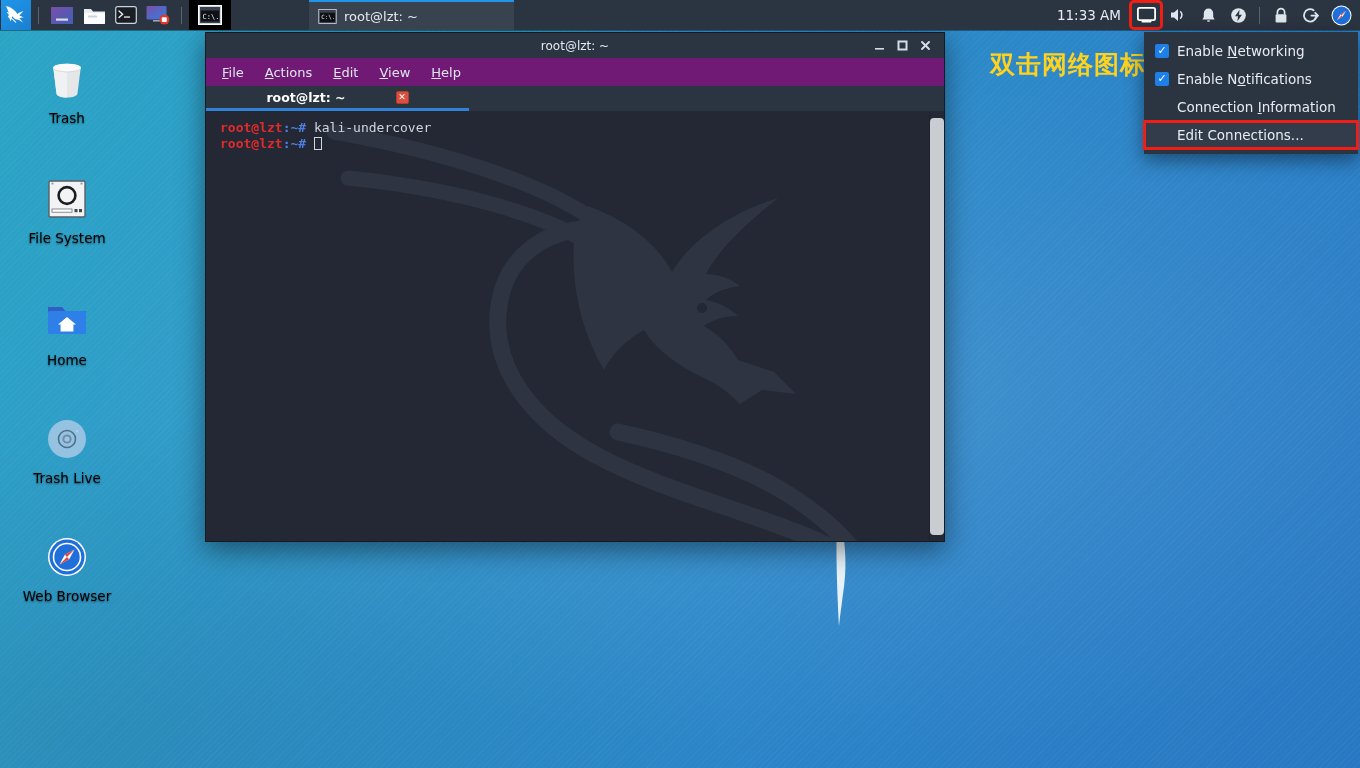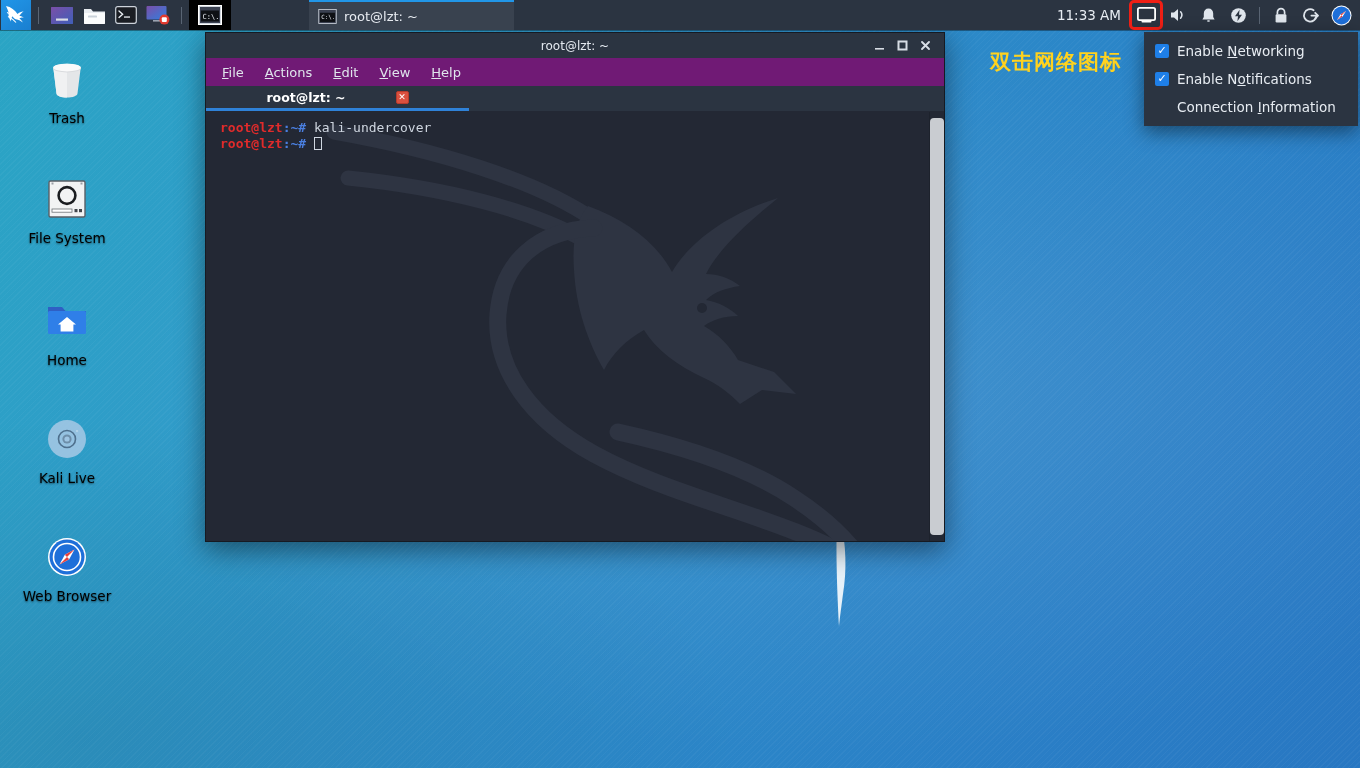--- a/index.html
+++ b/index.html
@@ -72,21 +72,21 @@
   }
   .tray-sep { width: 1px; height: 17px; background: #596473; margin: 0 6px; }
   .hl-net {
     outline: 3px solid #ef1f15; border-radius: 2px;
     width: 28px; height: 24px;
   }
 
   
   #annot {
     position: absolute; left: 990px; top: 48px; z-index: 55;
-    color: #ffd21e; font-size: 21px; font-weight: 700;
+    color: #ffd21e; font-size: 25px; font-weight: 700;
     font-family: "DejaVu Sans", "Liberation Sans", sans-serif;
     letter-spacing: 1px; white-space: nowrap; pointer-events: none;
   }
 
   
   .dicon {
     position: absolute; left: 18px; width: 98px;
     display: flex; flex-direction: column; align-items: center; cursor: pointer;
   }
   .dicon .glyph { width: 48px; height: 48px; display: flex; align-items: center; justify-content: center; }
@@ -222,21 +222,21 @@
 <div class="dicon" style="top:415px">
   <span class="glyph">
     <svg width="44" height="44" viewBox="0 0 44 44">
       <circle cx="22" cy="22" r="19" fill="#9ec5e3" opacity="0.92"></circle>
       <circle cx="22" cy="22" r="8.5" fill="none" stroke="#4e6f8c" stroke-width="1.6"></circle>
       <circle cx="22" cy="22" r="4.6" fill="#6d8ea9"></circle>
       <circle cx="22" cy="22" r="2.6" fill="#9ec5e3"></circle>
       <circle cx="32" cy="14" r="1.1" fill="#b9d6ea"></circle>
     </svg>
   </span>
-  <span class="label">Kali Live</span>
+  <span class="label">Trash Live</span>
 </div>
 
 <div class="dicon" style="top:533px">
   <span class="glyph">
     <svg width="42" height="42" viewBox="0 0 42 42">
       <circle cx="21" cy="21" r="19" fill="#ffffff"></circle>
       <circle cx="21" cy="21" r="17.5" fill="#1e6fd9"></circle>
       <circle cx="21" cy="21" r="13.5" fill="none" stroke="#ffffff" stroke-width="1.6"></circle>
       <path d="M28.5 13.5 L18.8 18.8 L13.5 28.5 L23.2 23.2 Z" fill="#ffffff"></path>
       <path d="M28.5 13.5 L18.8 18.8 L21 21 Z" fill="#e8413a"></path>
@@ -466,13 +466,17 @@
     <span>Enable <i>N</i>etworking</span>
   </div>
   <div class="mi">
     <span class="cb">✓</span>
     <span>Enable N<i>o</i>tifications</span>
   </div>
   <div class="mi">
     <span class="pad"></span>
     <span>Connection <i>I</i>nformation</span>
   </div>
+  <div class="mi hl">
+    <span class="pad"></span>
+    <span>Edit Connections...</span>
+  </div>
 </div>
 
 </body></html>

